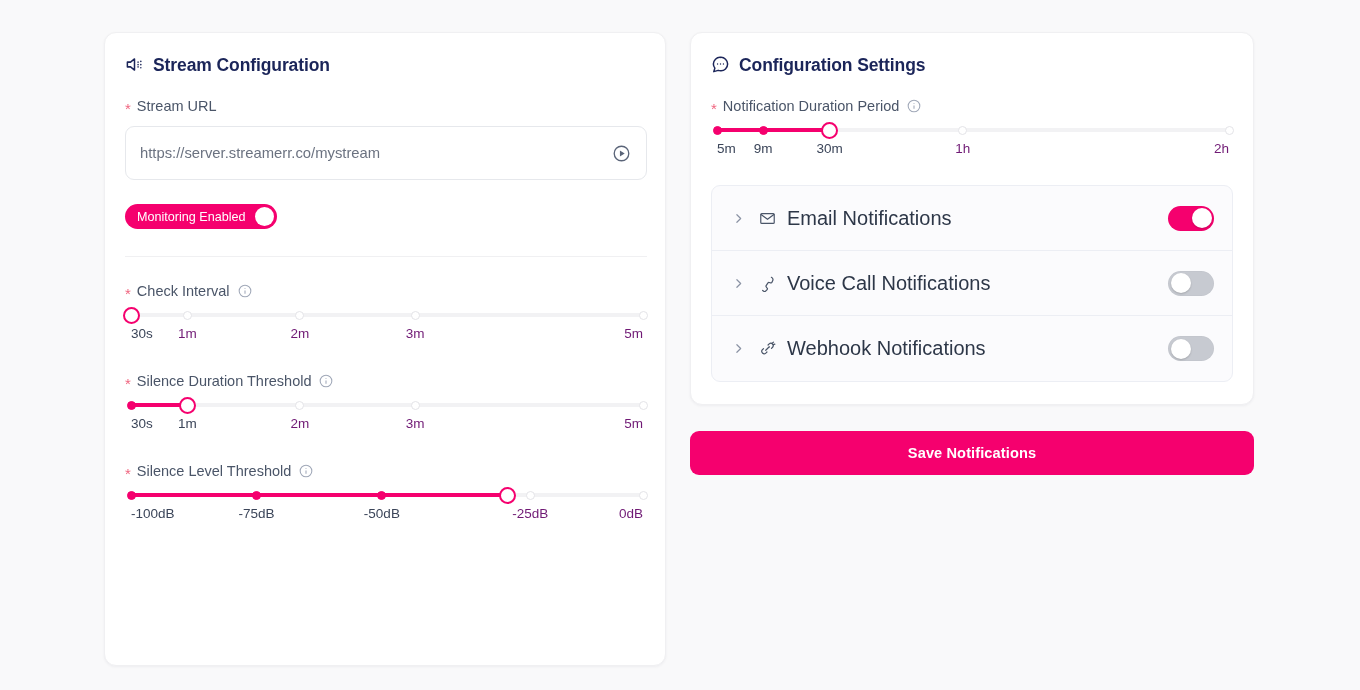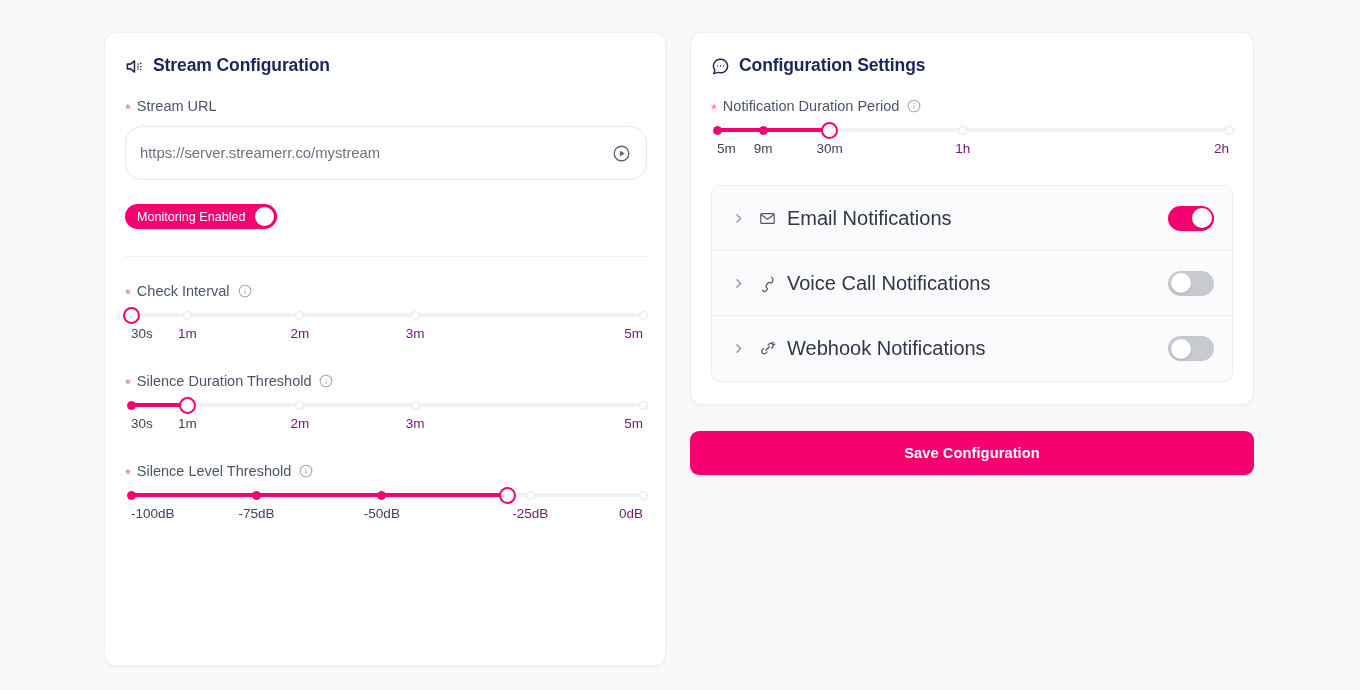--- a/index.html
+++ b/index.html
@@ -31,21 +31,21 @@
   }
 
   .card-left  { width: 562px; height: 634px; padding: 22px 20px 0 20px; }
   .card-right { width: 564px; padding: 22px 20px 22px 20px; }
 
   .col-right { display: flex; flex-direction: column; gap: 26px; }
 
   
   .card-title {
     display: flex;
-    align-items: flex-end;
+    align-items: flex-start;
     gap: 9px;
     margin-bottom: 22px;
   }
   .card-title .title-text {
     font-size: 17.5px;
     font-weight: bold;
     color: #1b2559;
     letter-spacing: -0.1px;
   }
   .title-icon { display: flex; align-items: center; color: #1b2559; }
@@ -67,21 +67,21 @@
     top: 2px;
   }
   .info-icon { display: flex; align-items: center; color: #a0a8b8; margin-left: 2px; }
 
   
   .url-input-wrap {
     position: relative;
     width: 522px;
     height: 54px;
     border: 1px solid #e6e8ec;
-    border-radius: 17px;
+    border-radius: 9px;
     background: #fff;
     display: flex;
     align-items: center;
     padding: 7px 14px;
   }
   .url-input {
     flex: 1;
     border: none;
     outline: none;
     font-family: "Liberation Sans", sans-serif;
@@ -497,17 +497,17 @@
             </span>
             <span class="notif-label">Webhook Notifications</span>
             <button class="switch">
               <span class="knob"></span>
             </button>
           </div>
         </div>
 
     </div>
 
-    <button class="save-btn">Save Configuration</button>
+    <button class="save-btn">Save Notifications</button>
 
   </div>
 
 </div>
 
 </body></html>

